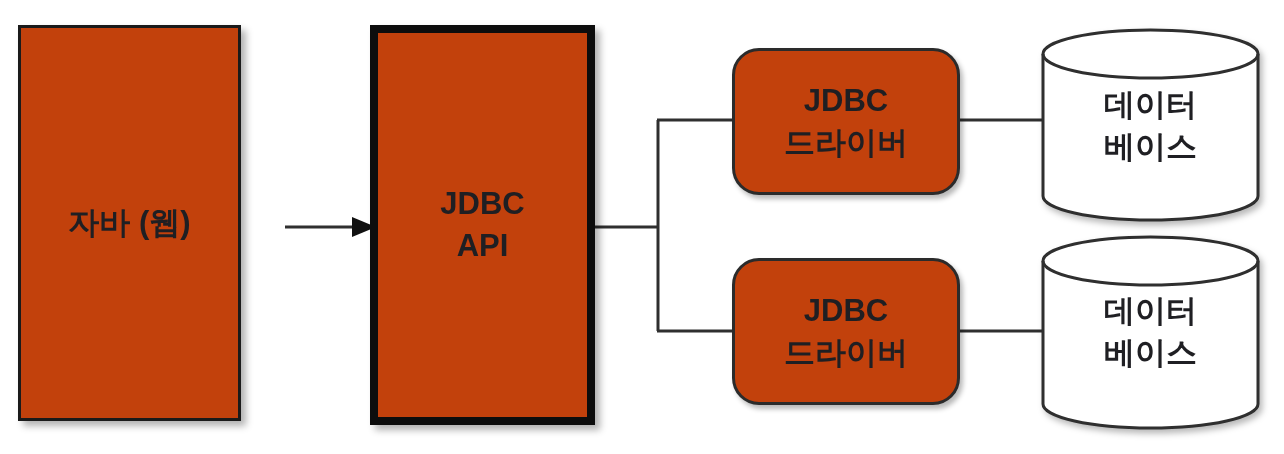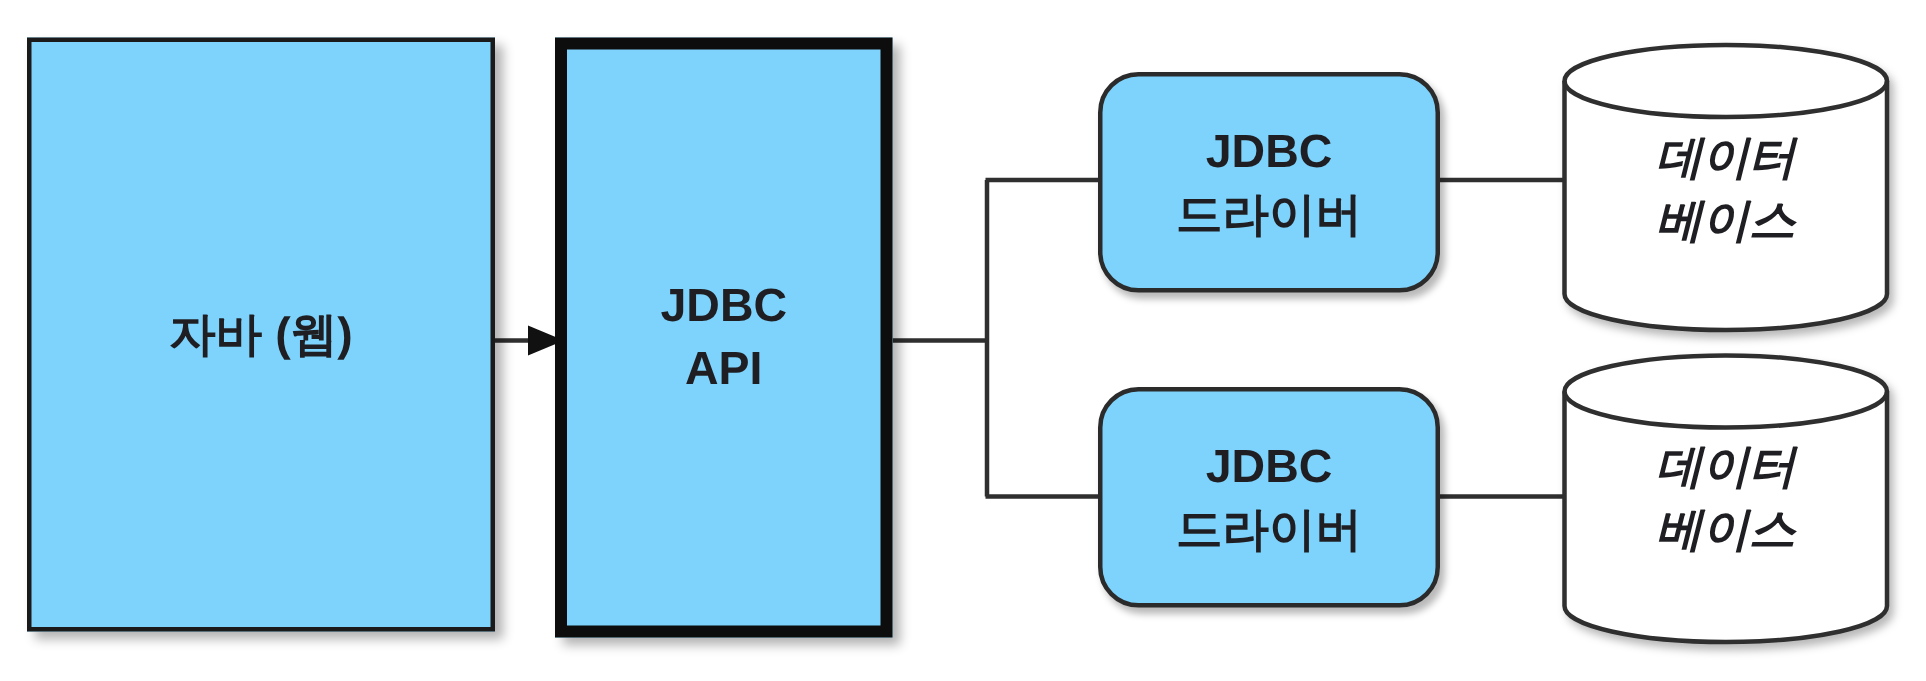--- a/index.html
+++ b/index.html
@@ -21,39 +21,39 @@
     z-index: 0;
   }
   svg.wires .wire { stroke: #2f2f2f; stroke-width: 3; fill: none; }
   svg.wires .arrowhead { fill: #111111; stroke: none; }
   svg.wires .cyl-body { fill: #ffffff; stroke: #2f2f2f; stroke-width: 3; }
   svg.wires .cyl-inner { fill: none; stroke: #2f2f2f; stroke-width: 3; }
   svg.wires g.cylinder { filter: drop-shadow(3px 4px 3px rgba(0,0,0,0.28)); }
 
   .node {
     position: absolute;
-    background: #7dd3fc;
+    background: #c2410c;
     display: flex;
     flex-direction: column;
     align-items: center;
     justify-content: center;
     z-index: 1;
     text-align: center;
   }
   .node .lbl {
     font-weight: 700;
     color: #1f1f23;
     font-size: 31px;
     line-height: 42px;
     white-space: nowrap;
   }
 
   .node.app {
     left: 18px; top: 25px;
-    width: 312px; height: 396px;
+    width: 223px; height: 396px;
     border: 3px solid #1a1a1a;
     box-shadow: 5px 5px 7px rgba(0,0,0,0.30);
   }
 
   .node.api {
     left: 370px; top: 25px;
     width: 225px; height: 400px;
     border: 8px solid #0d0d0d;
     box-shadow: 5px 5px 7px rgba(0,0,0,0.30);
   }
@@ -71,21 +71,20 @@
   .cyl-label {
     position: absolute;
     left: 1043px;
     width: 215px;
     display: flex;
     flex-direction: column;
     align-items: center;
     justify-content: center;
     z-index: 1;
     text-align: center;
-    font-style: italic;
   }
   .cyl-label.top { top: 56px; height: 140px; }
   .cyl-label.bottom { top: 262px; height: 140px; }
   .cyl-label .lbl {
     font-weight: 700;
     color: #1f1f23;
     font-size: 31px;
     line-height: 42px;
     white-space: nowrap;
   }

